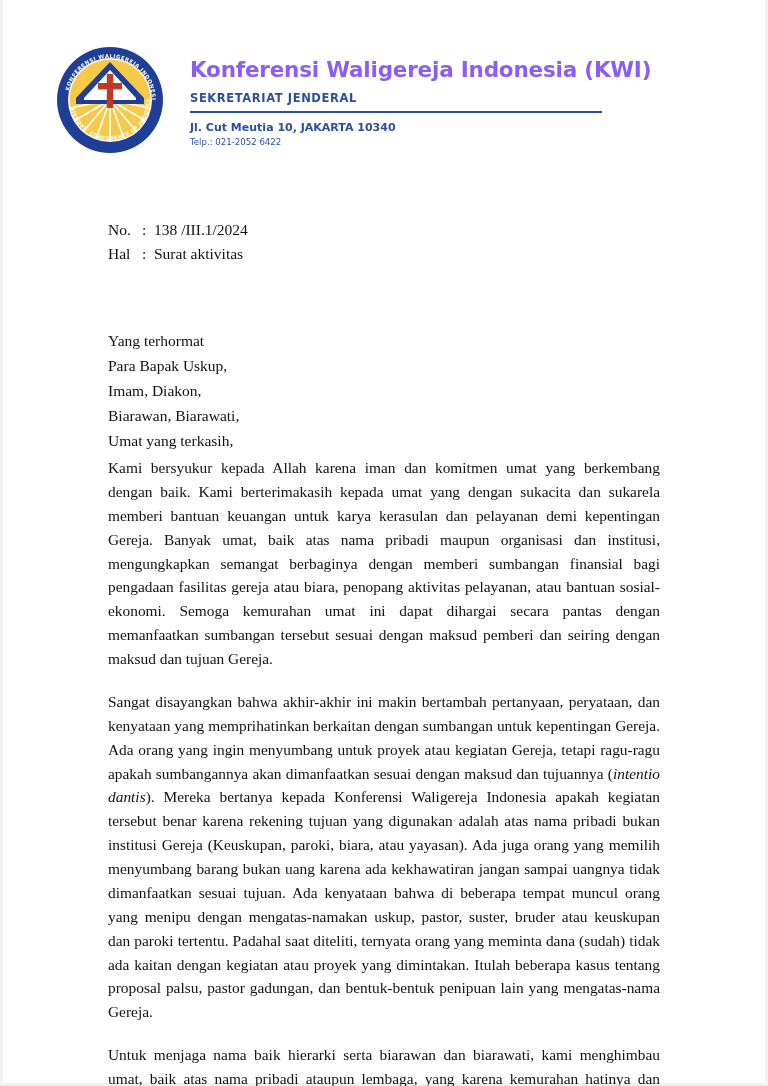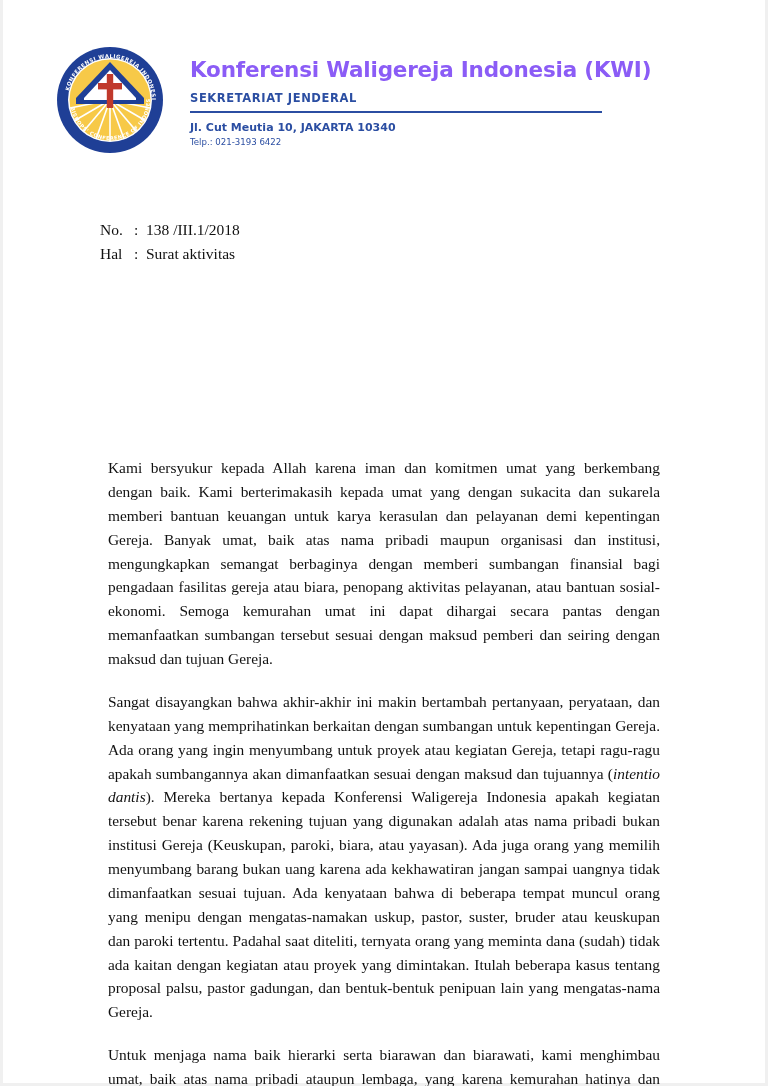--- a/index.html
+++ b/index.html
@@ -86,21 +86,21 @@
     font-size: 8.6px;
     color: #2b4ea2;
     line-height: 1.55;
   }
   .addr .line1 { font-weight: bold; font-size: 11px; }
 
   
   .refblock {
     position: absolute;
     top: 218px;
-    left: 100px;
+    left: 108px;
     font-size: 15.5px;
     line-height: 1.55;
   }
   .refrow { display: flex; }
   .ref-key { width: 34px; }
   .ref-colon { width: 12px; }
   .ref-val { }
 
   
   .salutation {
@@ -188,38 +188,45 @@
         </text>
       </svg>
     </div>
 
     <div class="head-text">
       <div class="org-name">Konferensi Waligereja Indonesia (KWI)</div>
       <div class="org-sub">SEKRETARIAT JENDERAL</div>
       <div class="head-rule"></div>
       <div class="addr">
         <div class="line1">Jl. Cut Meutia 10, JAKARTA 10340</div>
-        <div>Telp.: 021-3193 6422</div>
+        <div>Telp.: 021-2052 6422</div>
       </div>
     </div>
   </div>
 
   <div class="refblock">
     <div class="refrow">
       <span class="ref-key">No.</span>
       <span class="ref-colon">:</span>
-      <span class="ref-val">138 /III.1/2018</span>
+      <span class="ref-val">138 /III.1/2024</span>
     </div>
     <div class="refrow">
       <span class="ref-key">Hal</span>
       <span class="ref-colon">:</span>
       <span class="ref-val">Surat aktivitas</span>
     </div>
   </div>
 
+  <div class="salutation">
+    <div>Yang terhormat</div>
+    <div>Para Bapak Uskup,</div>
+    <div>Imam, Diakon,</div>
+    <div>Biarawan, Biarawati,</div>
+    <div>Umat yang terkasih,</div>
+  </div>
 
   <div class="body-text">
     <p>Kami bersyukur kepada Allah karena iman dan komitmen umat yang berkembang dengan baik. Kami berterimakasih kepada umat yang dengan sukacita dan sukarela memberi bantuan keuangan untuk karya kerasulan dan pelayanan demi kepentingan Gereja. Banyak umat, baik atas nama pribadi maupun organisasi dan institusi, mengungkapkan semangat berbaginya dengan memberi sumbangan finansial bagi pengadaan fasilitas gereja atau biara, penopang aktivitas pelayanan, atau bantuan sosial-ekonomi. Semoga kemurahan umat ini dapat dihargai secara pantas dengan memanfaatkan sumbangan tersebut sesuai dengan maksud pemberi dan seiring dengan maksud dan tujuan Gereja.</p>
     <p><span>Sangat disayangkan bahwa akhir-akhir ini makin bertambah pertanyaan, peryataan, dan kenyataan yang memprihatinkan berkaitan dengan sumbangan untuk kepentingan Gereja. Ada orang yang ingin menyumbang untuk proyek atau kegiatan Gereja, tetapi ragu-ragu apakah sumbangannya akan dimanfaatkan sesuai dengan maksud dan tujuannya (</span><i>intentio dantis</i><span>). Mereka bertanya kepada Konferensi Waligereja Indonesia apakah kegiatan tersebut benar karena rekening tujuan yang digunakan adalah atas nama pribadi bukan institusi Gereja (Keuskupan, paroki, biara, atau yayasan). Ada juga orang yang memilih menyumbang barang bukan uang karena ada kekhawatiran jangan sampai uangnya tidak dimanfaatkan sesuai tujuan. Ada kenyataan bahwa di beberapa tempat muncul orang yang menipu dengan mengatas-namakan uskup, pastor, suster, bruder atau keuskupan dan paroki tertentu. Padahal saat diteliti, ternyata orang yang meminta dana (sudah) tidak ada kaitan dengan kegiatan atau proyek yang dimintakan. Itulah beberapa kasus tentang proposal palsu, pastor gadungan, dan bentuk-bentuk penipuan lain yang mengatas-nama Gereja.</span></p>
     <p>Untuk menjaga nama baik hierarki serta biarawan dan biarawati, kami menghimbau umat, baik atas nama pribadi ataupun lembaga, yang karena kemurahan hatinya dan semangat berbaginya, bermaksud menyumbangkan uangnya untuk kepentingan Gereja entah berkaitan dengan fasilitas (bangunan, tanah) ataupun aktivitas (program, proyek,</p>
   </div>
 
 </div>
 
 </body></html>

